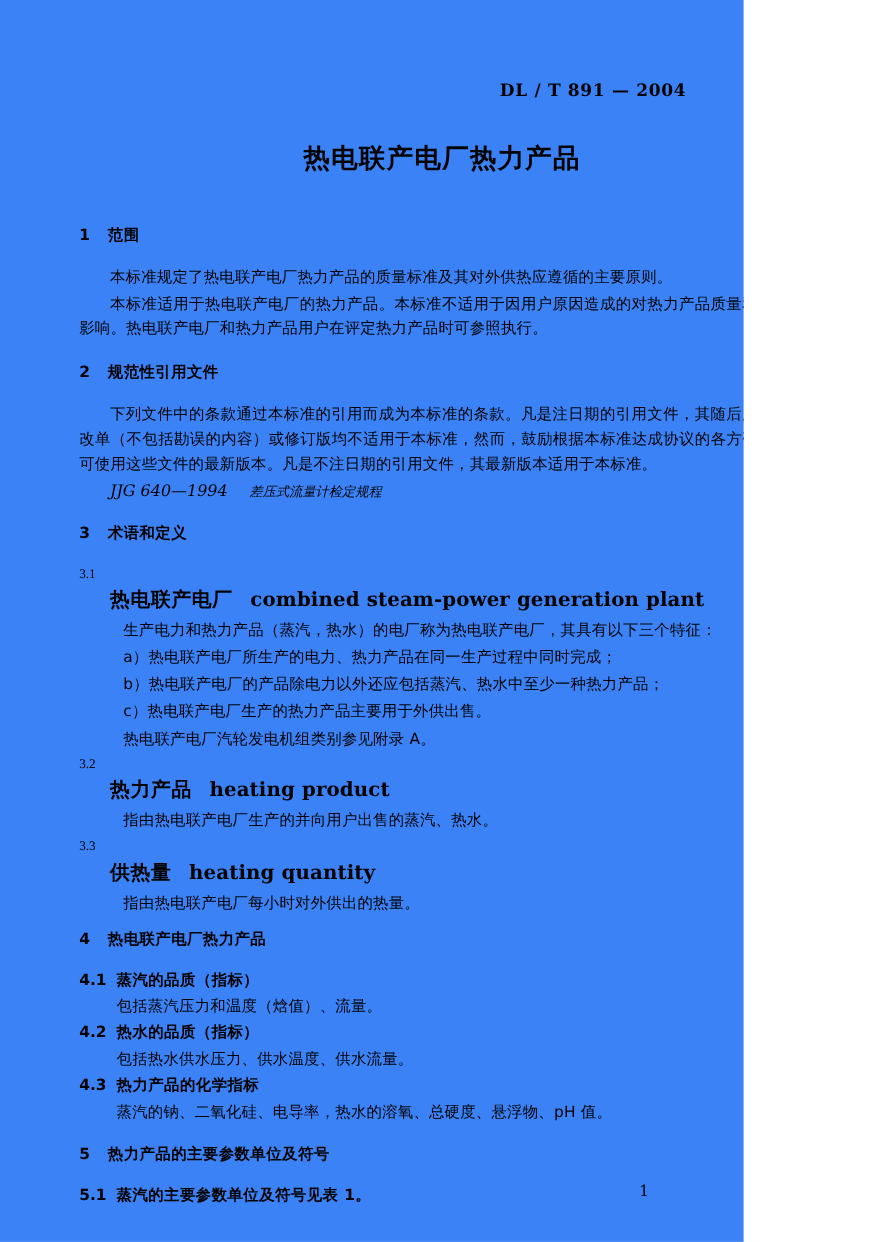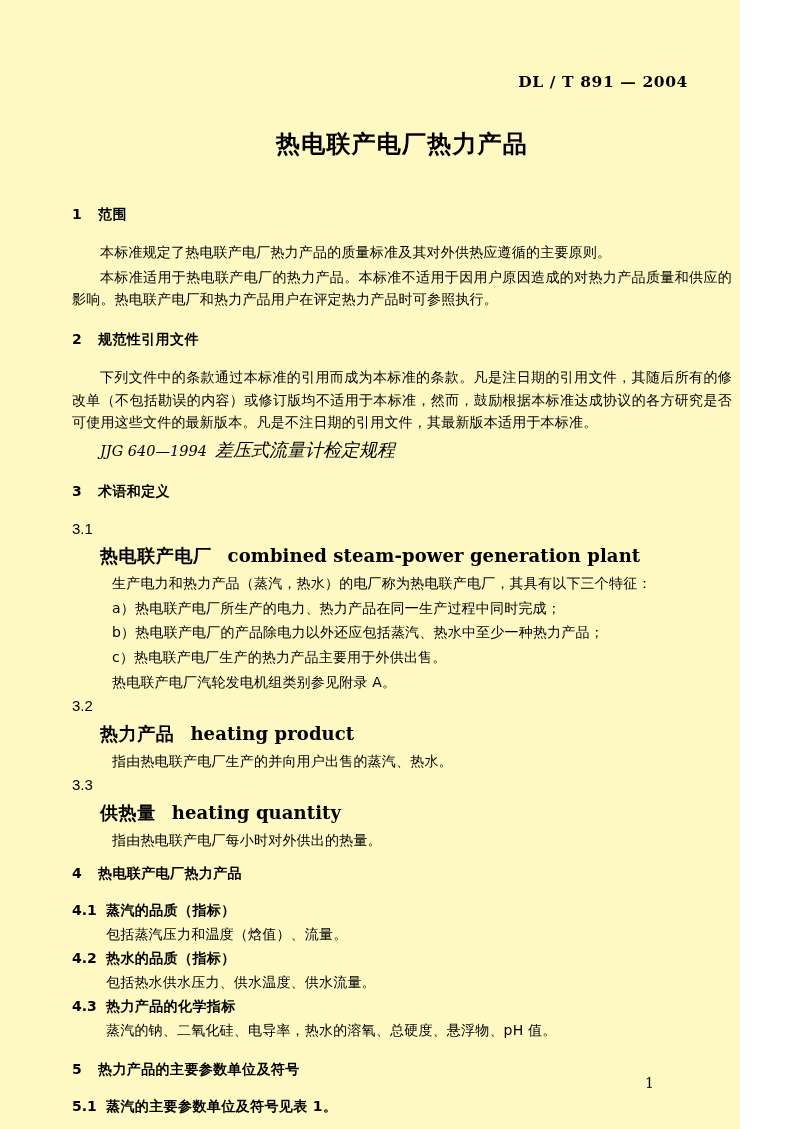--- a/index.html
+++ b/index.html
@@ -6,23 +6,23 @@
     margin: 0;
     padding: 0;
     background: #ffffff;
   }
   body {
     font-family: "DejaVu Sans", sans-serif;
     color: #000000;
   }
   .page {
     position: relative;
-    width: 740px;
+    width: 676px;
     height: 1129px;
-    background: #fef9c3;
+    background: #3b82f6;
     overflow: hidden;
     box-sizing: border-box;
   }
   
   .header {
     position: absolute;
     top: 72px;
     right: 52px;
     font-family: "DejaVu Serif", serif;
     font-weight: bold;
@@ -59,23 +59,23 @@
     font-family: "DejaVu Sans", sans-serif;
   }
   .clause .txt {
     letter-spacing: 0.4px;
   }
   .clause.sub .num { width: 34px; flex: 0 0 34px; }
   .clause.tight { margin-bottom: 2px; }
 
   
   .numonly {
-    font-size: 15px;
+    font-size: 12px;
     font-weight: normal;
-    font-family: Liberation Sans, sans-serif;
+    font-family: Liberation Serif, serif;
     margin: 0 0 2px 0;
     line-height: 1.5;
   }
 
   
   p.body {
     margin: 0 0 2px 0;
     font-size: 14px;
     line-height: 1.62;
     text-align: justify;
@@ -101,22 +101,22 @@
   }
   .ref-std {
     margin: 0 0 0 28px;
     font-family: "DejaVu Serif", serif;
     font-style: italic;
     font-size: 14.5px;
     line-height: 1.6;
   }
   .ref-std .ref-cn {
     font-family: "DejaVu Sans", sans-serif;
-    margin-left: 8px;
-    font-size: 18px;
+    margin-left: 20px;
+    font-size: 12px;
   }
   .gap-sm { height: 10px; }
   .gap-md { height: 16px; }
 
   .folio {
     position: absolute;
     right: 86px;
     bottom: 38px;
     font-family: "DejaVu Serif", serif;
     font-size: 14px;

